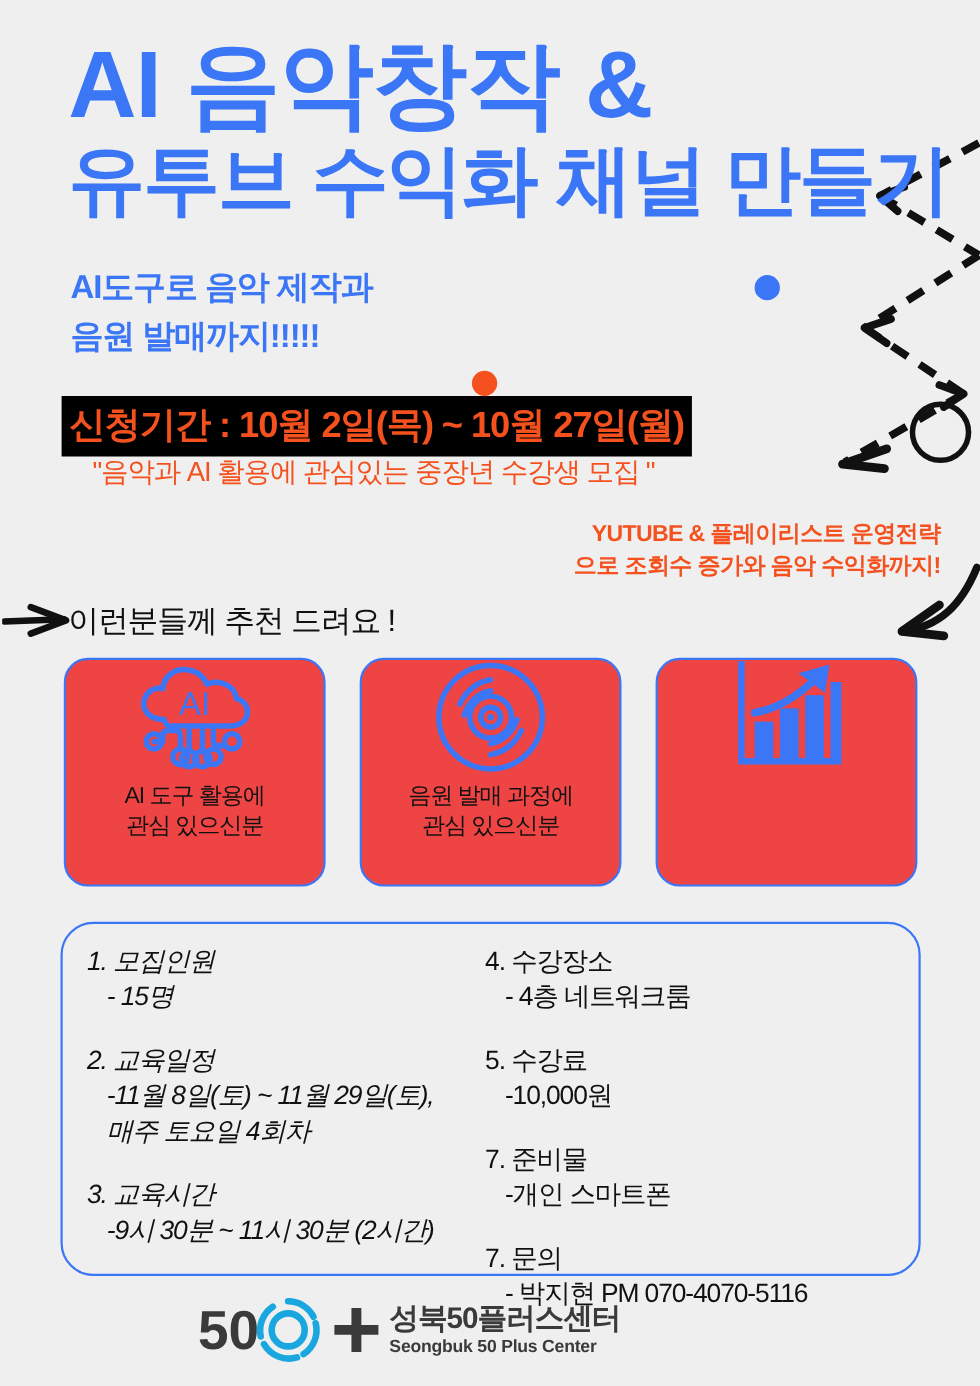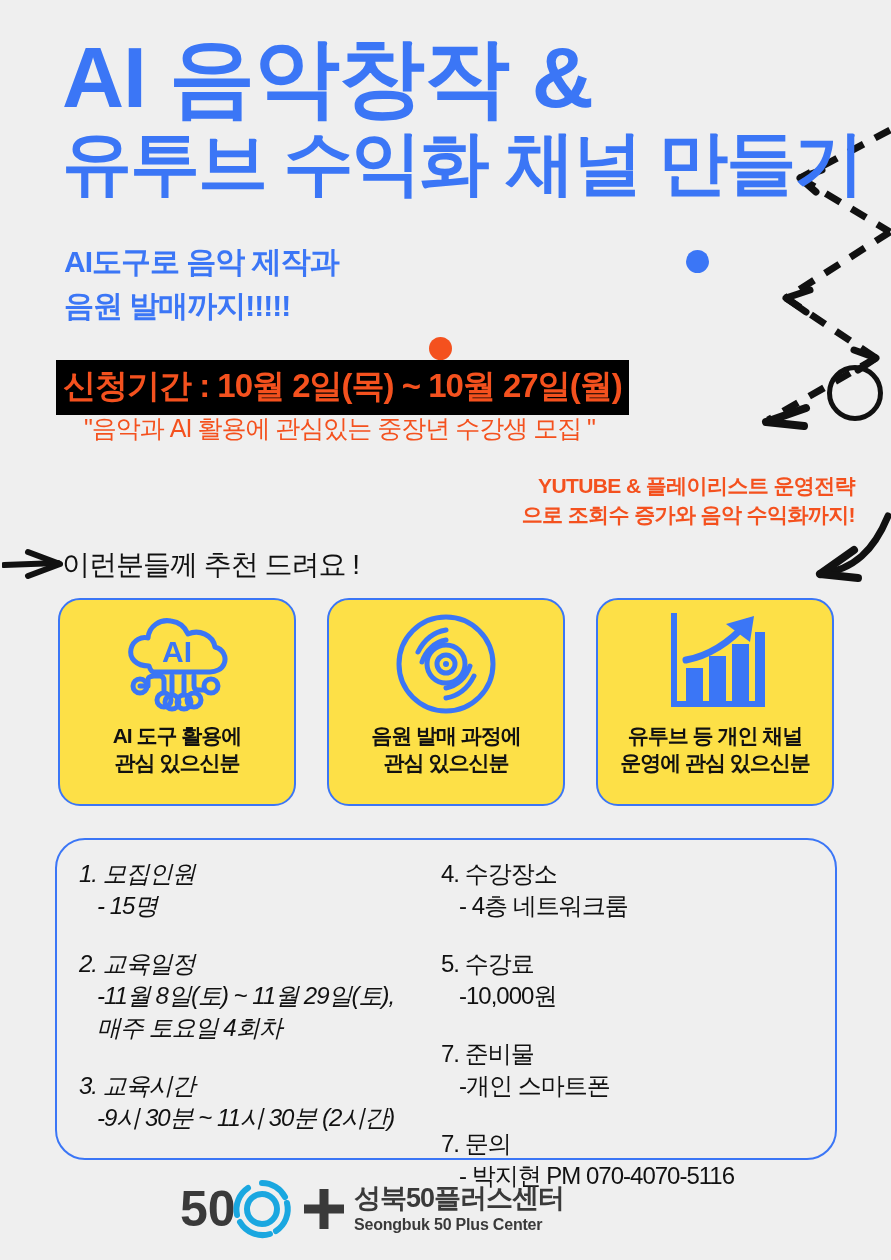--- a/index.html
+++ b/index.html
@@ -142,28 +142,26 @@
     top: 598px;
     width: 776px;
     display: flex;
     justify-content: space-between;
   }
   .card {
     width: 238px;
     height: 208px;
     border: 2px solid #3b76f6;
     border-radius: 22px;
-    background: #fde047;
+    background: #ef4444;
     display: flex;
     flex-direction: column;
     align-items: center;
     justify-content: flex-start;
     box-sizing: border-box;
-    padding-top: 12px;
-    font-weight: bold;
   }
   .card-icon {
     height: 104px;
     display: flex;
     align-items: center;
     justify-content: center;
   }
   .card-label {
     margin-top: 6px;
     text-align: center;
@@ -342,24 +340,20 @@
         <svg width="110" height="104" viewBox="0 0 110 104" fill="none">
           <path d="M14 4 L14 92 L102 92" stroke="#3b76f6" stroke-width="6" fill="none" stroke-linecap="square"></path>
           <rect x="26" y="56" width="17" height="34" fill="#3b76f6"></rect>
           <rect x="49" y="44" width="17" height="46" fill="#3b76f6"></rect>
           <rect x="72" y="32" width="17" height="58" fill="#3b76f6"></rect>
           <rect x="95" y="20" width="10" height="70" fill="#3b76f6"></rect>
           <path d="M26 48 C48 44, 70 30, 88 10" stroke="#3b76f6" stroke-width="7" fill="none" stroke-linecap="round"></path>
           <path d="M94 4 L66 12 L90 30 Z" fill="#3b76f6"></path>
         </svg>
       </div>
-      <div class="card-label">
-        <div>유투브 등 개인 채널</div>
-        <div>운영에 관심 있으신분</div>
-      </div>
     </div>
 
   </div>
 
   <div id="details-box">
 
     <div class="details-col" id="details-col-left">
       <div class="detail-item">
         <div class="detail-title">1. 모집인원</div>
         <div class="detail-sub"> - 15명</div>

